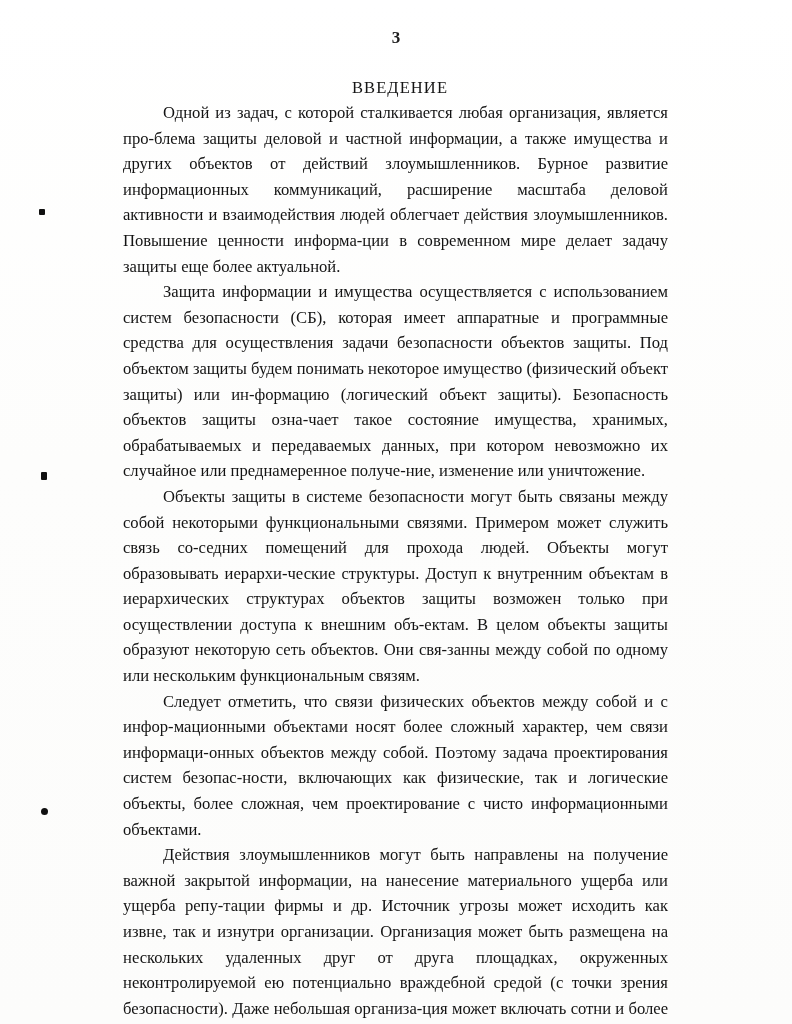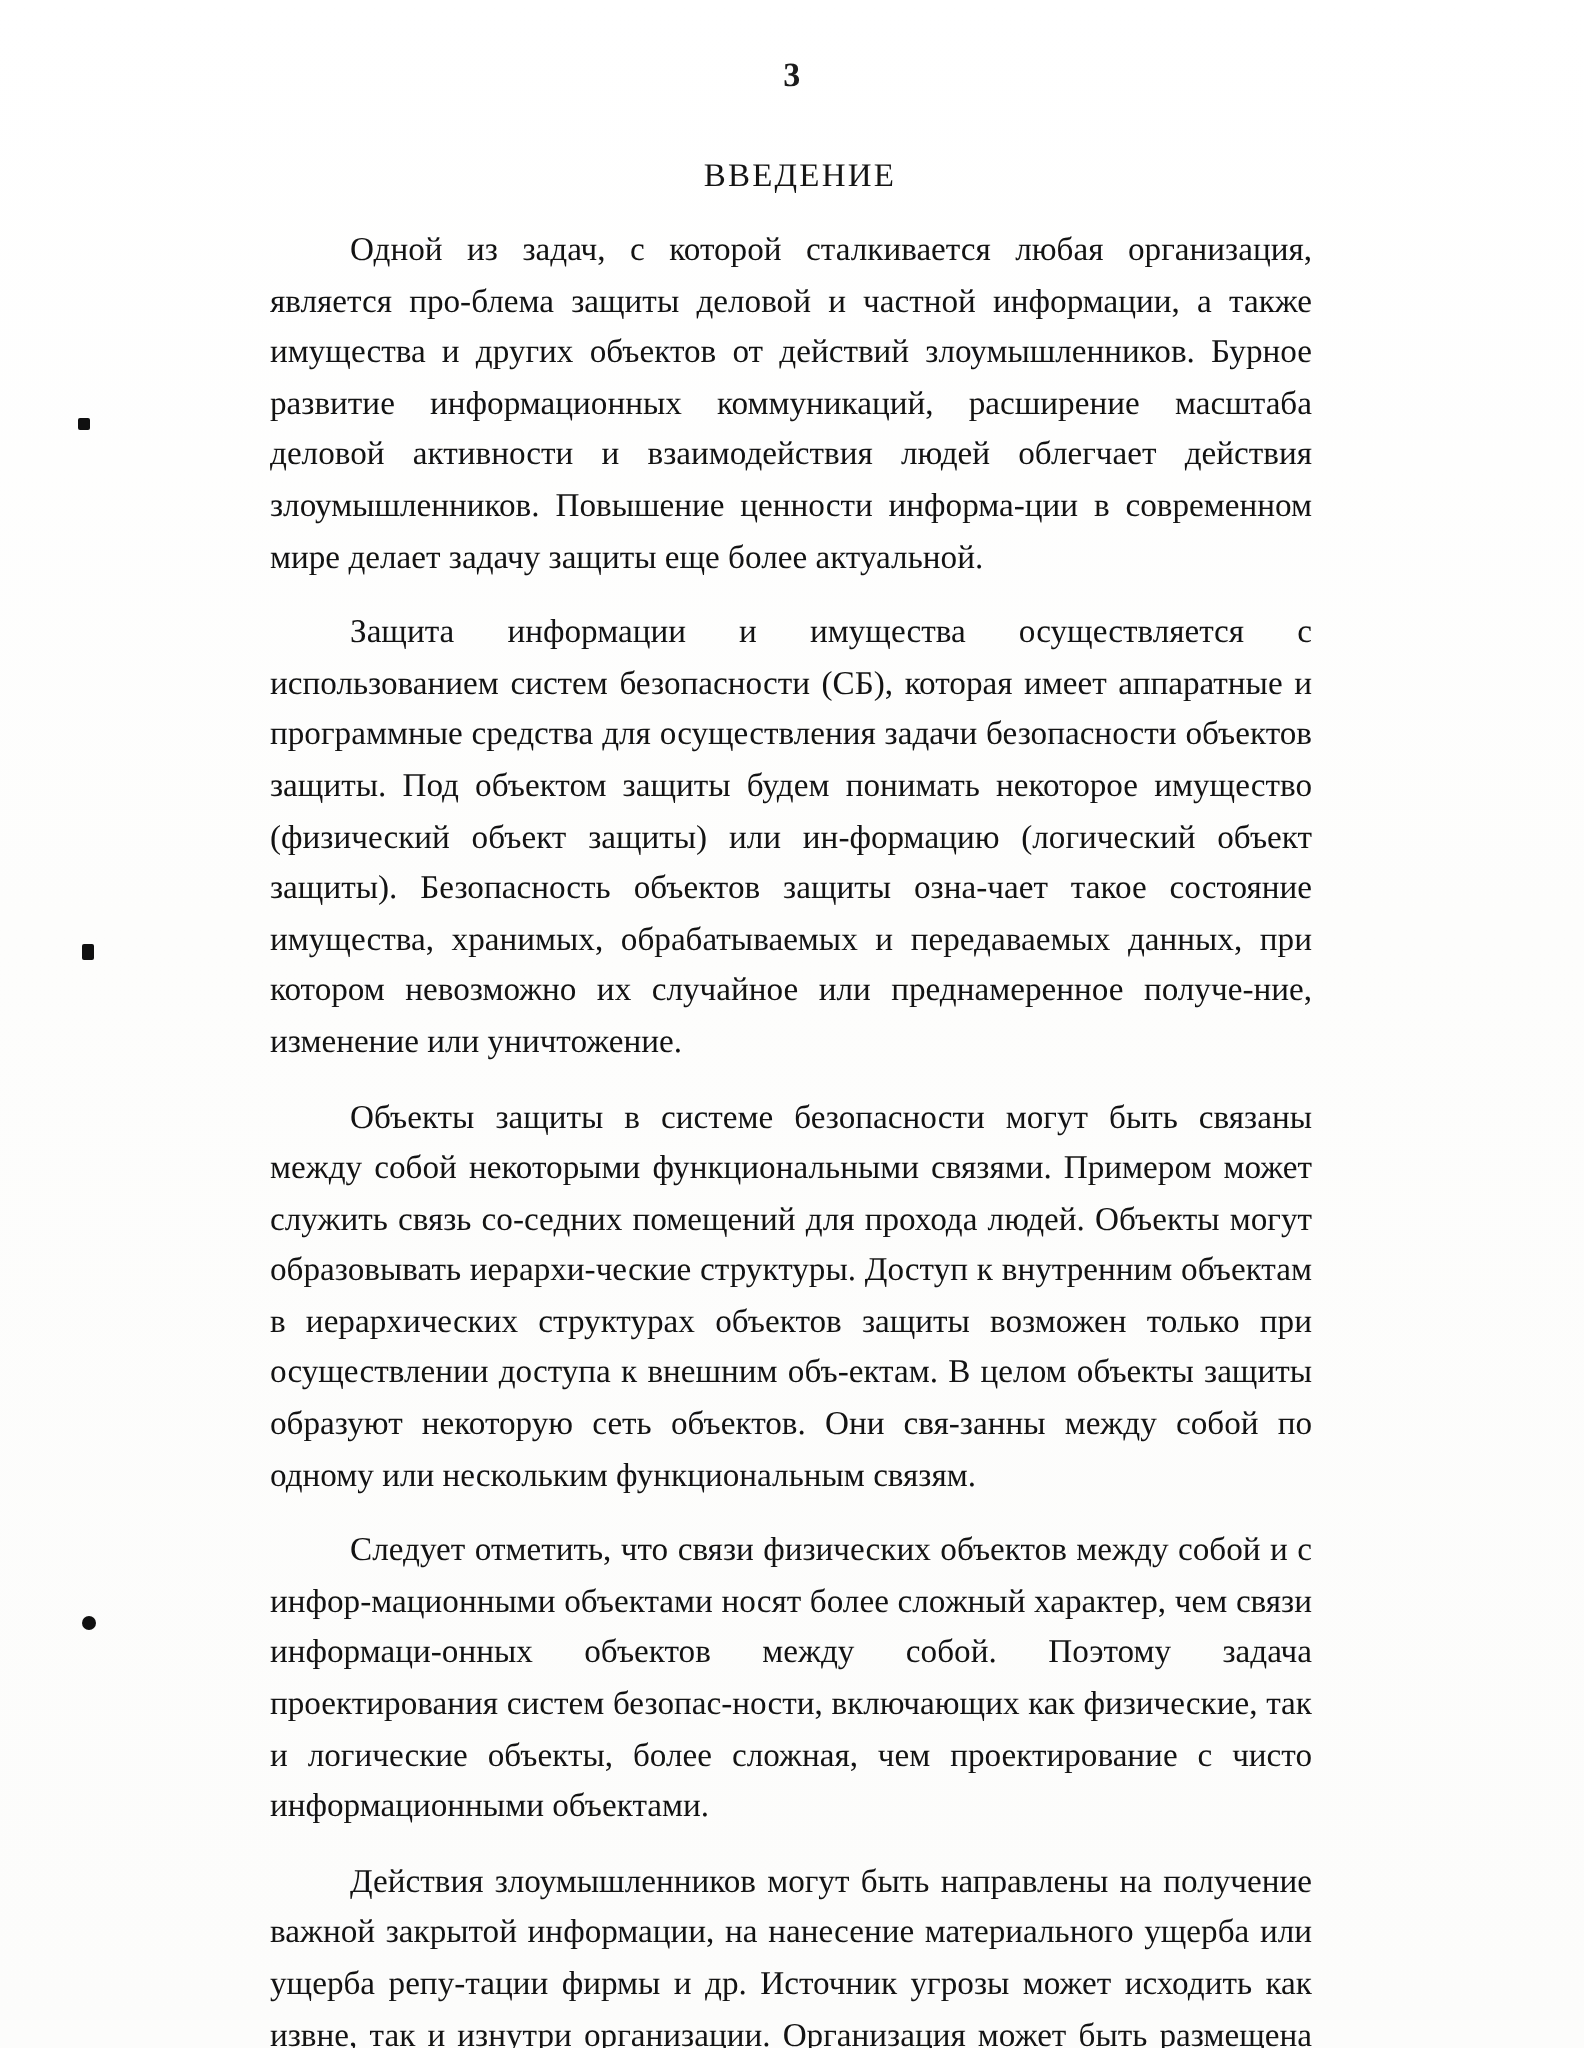--- a/index.html
+++ b/index.html
@@ -50,21 +50,21 @@
     top: 100px;
     left: 123px;
     width: 545px;
     font-size: 16.6px;
     line-height: 25.6px;
     color: #131313;
     text-align: justify;
     text-justify: inter-word;
   }
   .body-text p {
-    margin: 12px;
+    margin: 0;
     text-indent: 40px;
     hyphens: manual;
   }
   .margin-mark {
     position: absolute;
     background: #101010;
   }
   .mark-1 {
     left: 39px;
     top: 209px;

